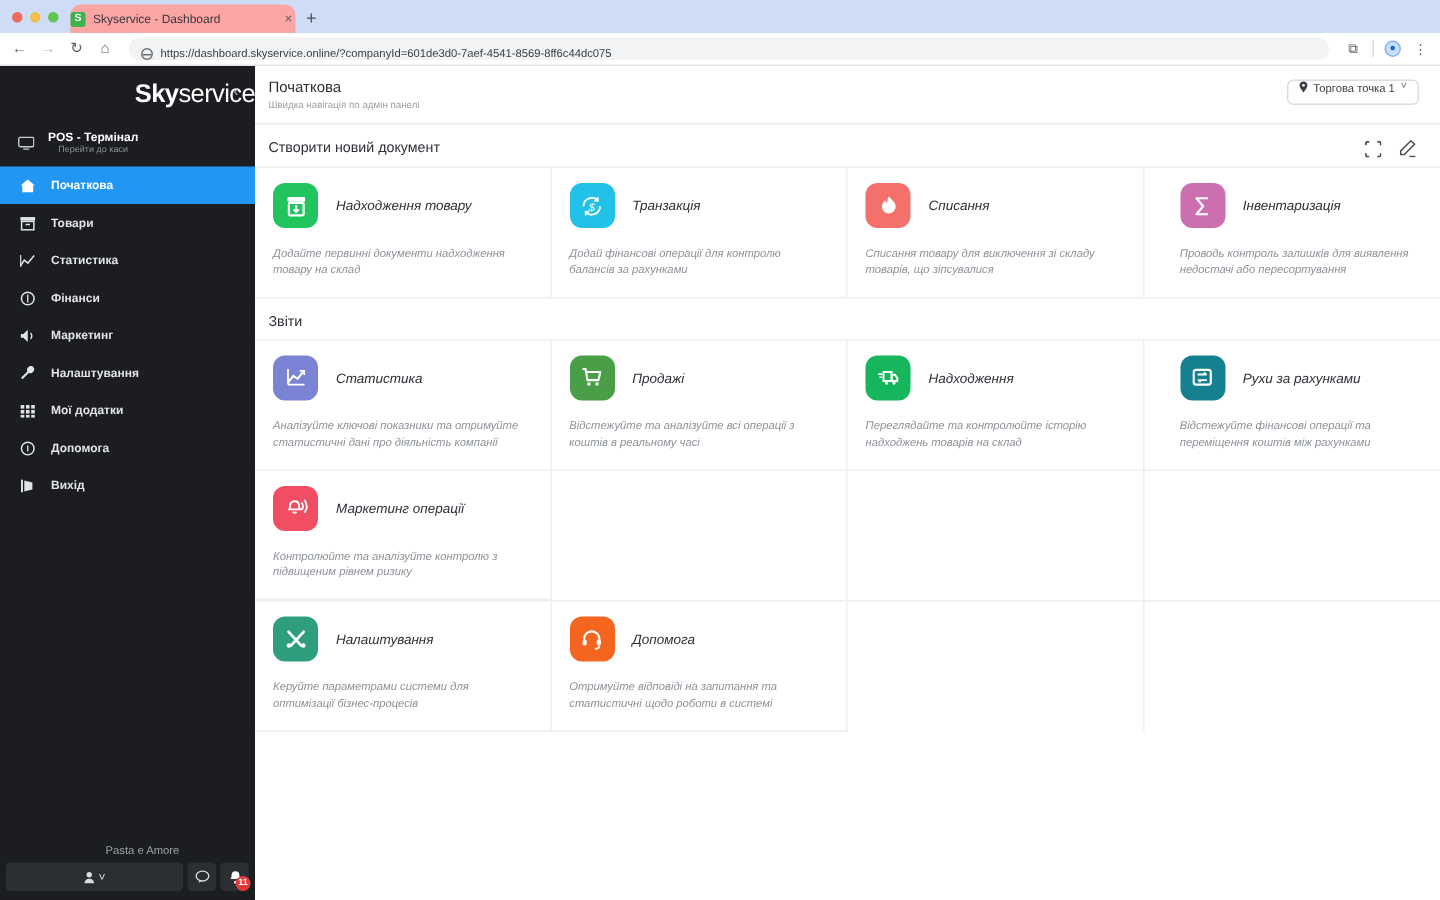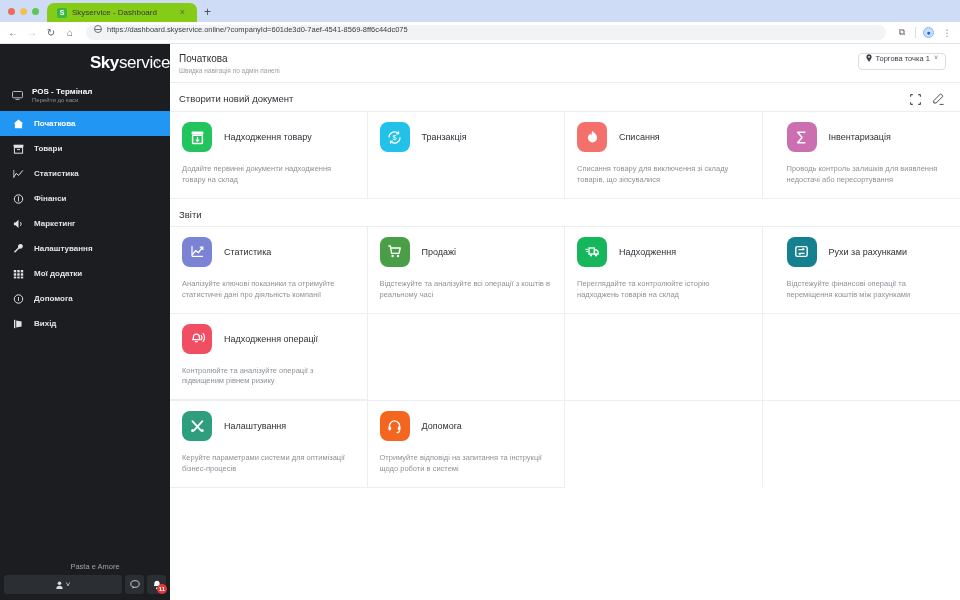--- a/index.html
+++ b/index.html
@@ -17,23 +17,23 @@
     height: 22px; background: #cfdcf5;
     display: flex; align-items: flex-end; padding-left: 6px; position: relative;
   }
   .traffic { display: flex; align-items: center; gap: 5px; height: 22px; padding: 0 8px 0 2px; }
   .dot { width: 7px; height: 7px; border-radius: 50%; }
   .dot.red { background: #ed6a5e; }
   .dot.yellow { background: #f4bf4f; }
   .dot.green { background: #61c554; }
 
   .tab {
-    height: 19px; background: #84cc16; border-radius: 7px 7px 0 0;
+    height: 19px; background: #fca5a5; border-radius: 7px 7px 0 0;
     display: flex; align-items: center; gap: 5px;
-    padding: 0 10px; min-width: 150px; position: relative;
+    padding: 0 0; min-width: 150px; position: relative;
   }
   .favicon {
     width: 10px; height: 10px; border-radius: 2px; background: #3cb44b;
     color: #fff; font-size: 7px; line-height: 10px; text-align: center; font-weight: bold;
     flex: 0 0 auto;
   }
   .tab-title {
     font-size: 8px; color: #35383d; white-space: nowrap; overflow: hidden;
     text-overflow: ellipsis; flex: 1 1 auto;
   }
@@ -41,21 +41,21 @@
   .tab-new { font-size: 12px; color: #4a4e54; padding: 0 7px; line-height: 19px; }
 
   .toolbar {
     height: 22px; background: #ffffff; display: flex; align-items: center;
     padding: 0 7px; gap: 7px; border-bottom: 1px solid #e3e5e8;
   }
   .nav-ico { font-size: 10px; color: #5f6368; width: 12px; text-align: center; line-height: 1; }
   .nav-ico.disabled { color: #bdc1c6; }
   .omnibox {
     flex: 1 1 auto; height: 15px; background: #f1f3f4; border-radius: 8px;
-    display: flex; align-items: flex-start; gap: 5px; padding: 0 8px; margin: 0 3px;
+    display: flex; align-items: flex-end; gap: 5px; padding: 0 8px; margin: 0 3px;
   }
   .omni-globe {
     width: 8px; height: 8px; border-radius: 50%; border: 1px solid #6b7075; flex: 0 0 auto;
     position: relative;
   }
   .omni-globe::after {
     content: ""; position: absolute; left: 0; top: 3px; width: 6px; height: 0;
     border-top: 1px solid #6b7075;
   }
   .omni-url { font-size: 7.5px; color: #3c4043; white-space: nowrap; overflow: hidden; }
@@ -92,21 +92,21 @@
     flex: 1 1 auto; background: transparent; border: none; outline: none;
     color: #cfd2d6; font-size: 7.5px; font-family: inherit;
   }
   .menu-search input::placeholder { color: #70747b; }
   .mic-icon { color: #d6d9dd; font-size: 9px; }
 
   .pos-item {
     display: flex; align-items: center; gap: 9px; padding: 7px 0 7px 12px;
     margin-top: 3px;
   }
-  .pos-texts { display: flex; flex-direction: column; gap: 1px; }
+  .pos-texts { display: flex; flex-direction: column; gap: 1px; text-align: center; }
   .pos-title { color: #ffffff; font-size: 8px; font-weight: bold; }
   .pos-sub { color: #8b9097; font-size: 6px; }
 
   .nav { display: flex; flex-direction: column; padding-top: 1px; }
   .nav-item {
     display: flex; align-items: center; gap: 10px; height: 25px;
     padding-left: 13px; color: #e2e4e7; font-size: 8px; font-weight: bold;
   }
   .nav-item.active { background: #2196f3; color: #ffffff; }
   .nav-item .ic { width: 11px; display: flex; align-items: center; justify-content: center; }
@@ -155,21 +155,21 @@
   .section-title { font-size: 9.5px; color: #2d3136; font-weight: normal; }
   .section-actions { display: flex; align-items: center; gap: 11px; }
   .hdr-ico { color: #4a4e54; display: flex; align-items: center; }
 
   .card-grid {
     display: grid; grid-template-columns: repeat(4, 1fr);
     border-top: 1px solid #eceef0;
   }
   .card {
     border-right: 1px solid #eceef0; border-bottom: 1px solid #eceef0;
-    padding: 10px 12px 12px 12px; min-height: 86px;
+    padding: 10px 12px 12px 12px; min-height: 86px; font-style: italic;
   }
   .card:nth-child(4n) { border-right: none; padding-left: 24px; }
   .card.empty { border-bottom-color: transparent; }
   .card-top { display: flex; align-items: center; gap: 12px; }
   .card-icon {
     width: 30px; height: 30px; border-radius: 8px; flex: 0 0 auto;
     display: flex; align-items: center; justify-content: center;
     color: #ffffff;
   }
   .card-name { font-size: 9px; color: #2d3136; }
@@ -428,20 +428,21 @@
                 <svg width="17" height="17" viewBox="0 0 17 17">
                   <path d="M3 8.5a5.5 5.5 0 0 1 9.4-3.9" fill="none" stroke="#fff" stroke-width="1.3"></path>
                   <path d="M14 8.5a5.5 5.5 0 0 1-9.4 3.9" fill="none" stroke="#fff" stroke-width="1.3"></path>
                   <polyline points="12.4,2.4 12.6,4.8 10.2,4.9" fill="none" stroke="#fff" stroke-width="1.2"></polyline>
                   <polyline points="4.6,14.6 4.4,12.2 6.8,12.1" fill="none" stroke="#fff" stroke-width="1.2"></polyline>
                   <text x="8.5" y="11.4" font-size="7.4" fill="#fff" text-anchor="middle" font-family="Liberation Sans">$</text>
                 </svg>
               </div>
               <div class="card-name">Транзакція</div>
             </div>
+            <div class="card-desc">Додай фінансові операції для контролю балансів за рахунками</div>
           </div>
 
           <div class="card">
             <div class="card-top">
               <div class="card-icon" style="background:#f4706b">
                 <svg width="17" height="17" viewBox="0 0 17 17">
                   <path d="M8.5 1.8c2 2.6 4.6 3.8 4.6 7a4.6 4.6 0 0 1-9.2 0c0-2.1 1.3-3 2.3-4.3.3 1 .7 1.5 1.3 1.8-.1-2 .5-3.3 1-4.5z" fill="#fff"></path>
                 </svg>
               </div>
               <div class="card-name">Списання</div>
@@ -530,23 +531,23 @@
           <div class="card">
             <div class="card-top">
               <div class="card-icon" style="background:#f14d63">
                 <svg width="17" height="17" viewBox="0 0 17 17">
                   <path d="M7.4 4.2c1.8 0 3 1.2 3 3.1 0 1.6.5 2.3.5 2.3H3.9s.5-.7.5-2.3c0-1.9 1.2-3.1 3-3.1z" fill="none" stroke="#fff" stroke-width="1.3"></path>
                   <path d="M6.2 11.1a1.3 1.3 0 0 0 2.4 0" fill="none" stroke="#fff" stroke-width="1.2"></path>
                   <path d="M12 5a4 4 0 0 1 0 5" fill="none" stroke="#fff" stroke-width="1.2"></path>
                   <path d="M13.8 3.2a6.2 6.2 0 0 1 0 8.6" fill="none" stroke="#fff" stroke-width="1.2"></path>
                 </svg>
               </div>
-              <div class="card-name">Надходження операції</div>
-            </div>
-            <div class="card-desc">Контролюйте та аналізуйте операції з підвищеним рівнем ризику</div>
+              <div class="card-name">Маркетинг операції</div>
+            </div>
+            <div class="card-desc">Контролюйте та аналізуйте контролю з підвищеним рівнем ризику</div>
           </div>
 
           <div class="card empty"></div>
           <div class="card empty"></div>
           <div class="card empty"></div>
         </div>
 
 
         <div class="card-grid">
           <div class="card">
@@ -568,21 +569,21 @@
               <div class="card-icon" style="background:#f4651f">
                 <svg width="17" height="17" viewBox="0 0 17 17">
                   <path d="M3.4 9.6V8a5.1 5.1 0 0 1 10.2 0v1.6" fill="none" stroke="#fff" stroke-width="1.4"></path>
                   <rect x="2.4" y="8.4" width="2.8" height="4" rx="1.4" fill="#fff"></rect>
                   <rect x="11.8" y="8.4" width="2.8" height="4" rx="1.4" fill="#fff"></rect>
                   <path d="M13.6 12.4c0 1.4-1.4 2.2-3 2.2" fill="none" stroke="#fff" stroke-width="1.2"></path>
                 </svg>
               </div>
               <div class="card-name">Допомога</div>
             </div>
-            <div class="card-desc">Отримуйте відповіді на запитання та інструкції щодо роботи в системі</div>
+            <div class="card-desc">Отримуйте відповіді на запитання та статистичні щодо роботи в системі</div>
           </div>
 
           <div class="card empty"></div>
           <div class="card empty"></div>
         </div>
 
       </div>
     </div>
   </div>
 </div>

